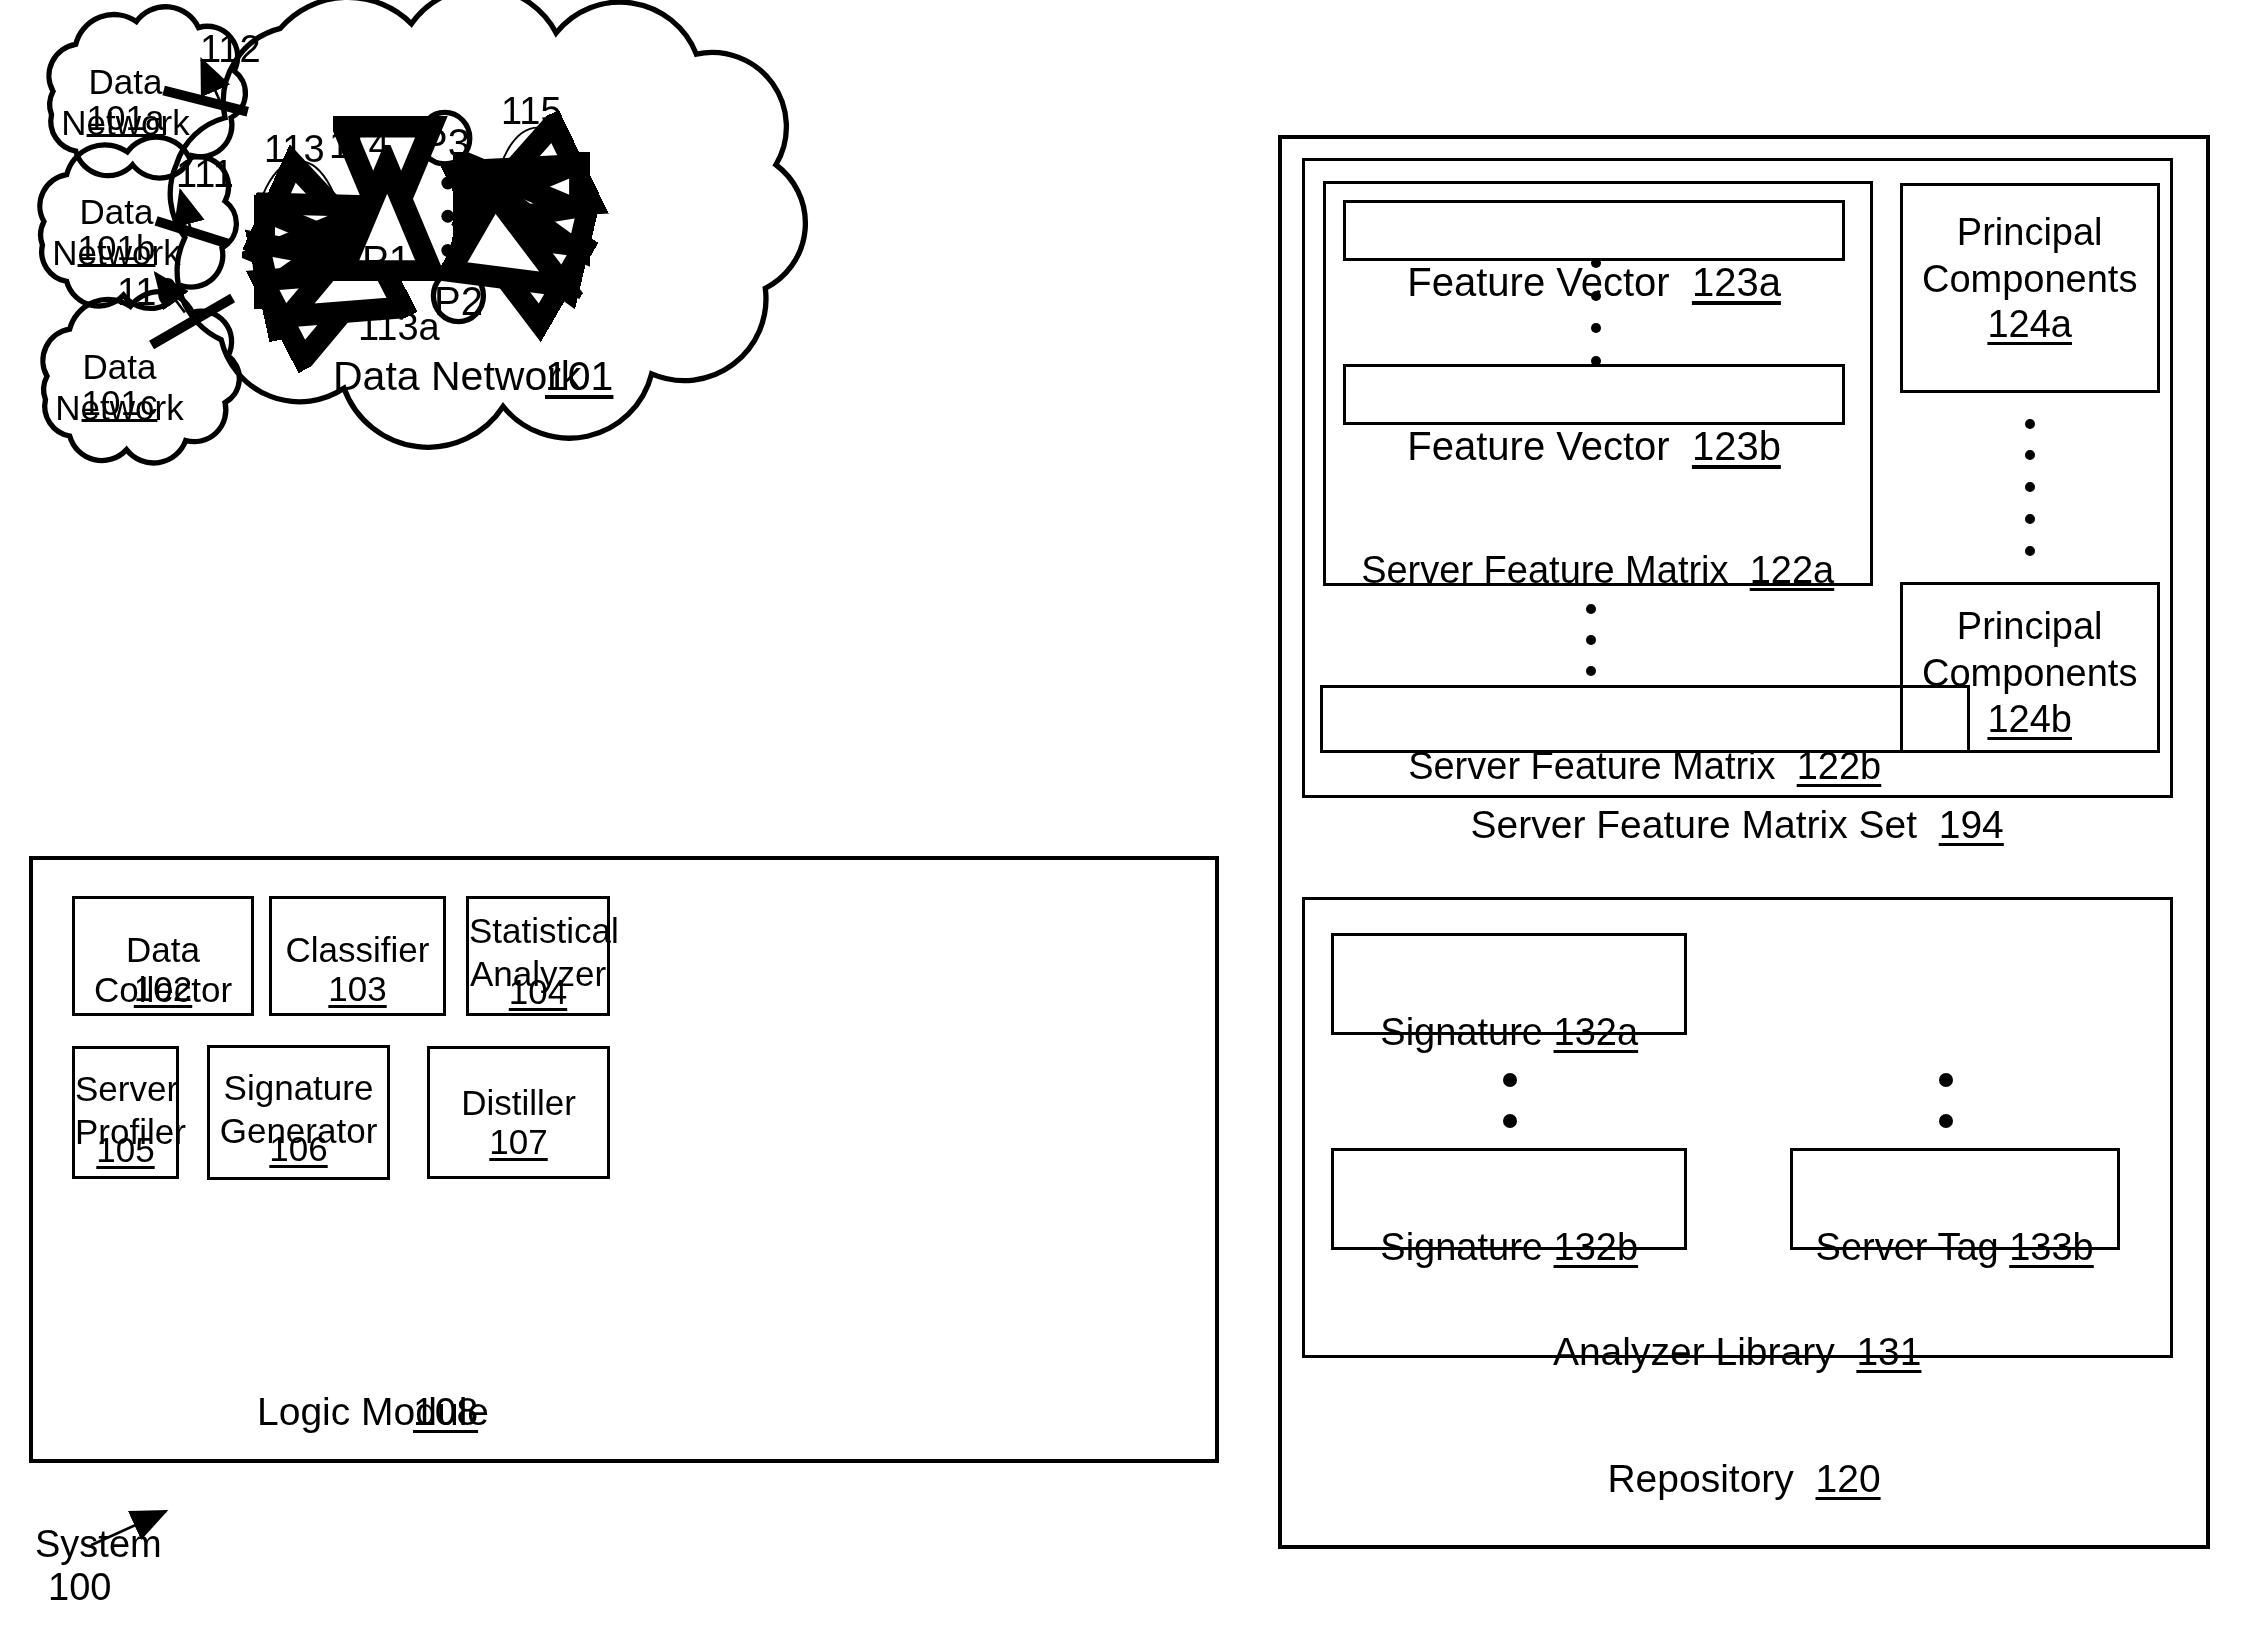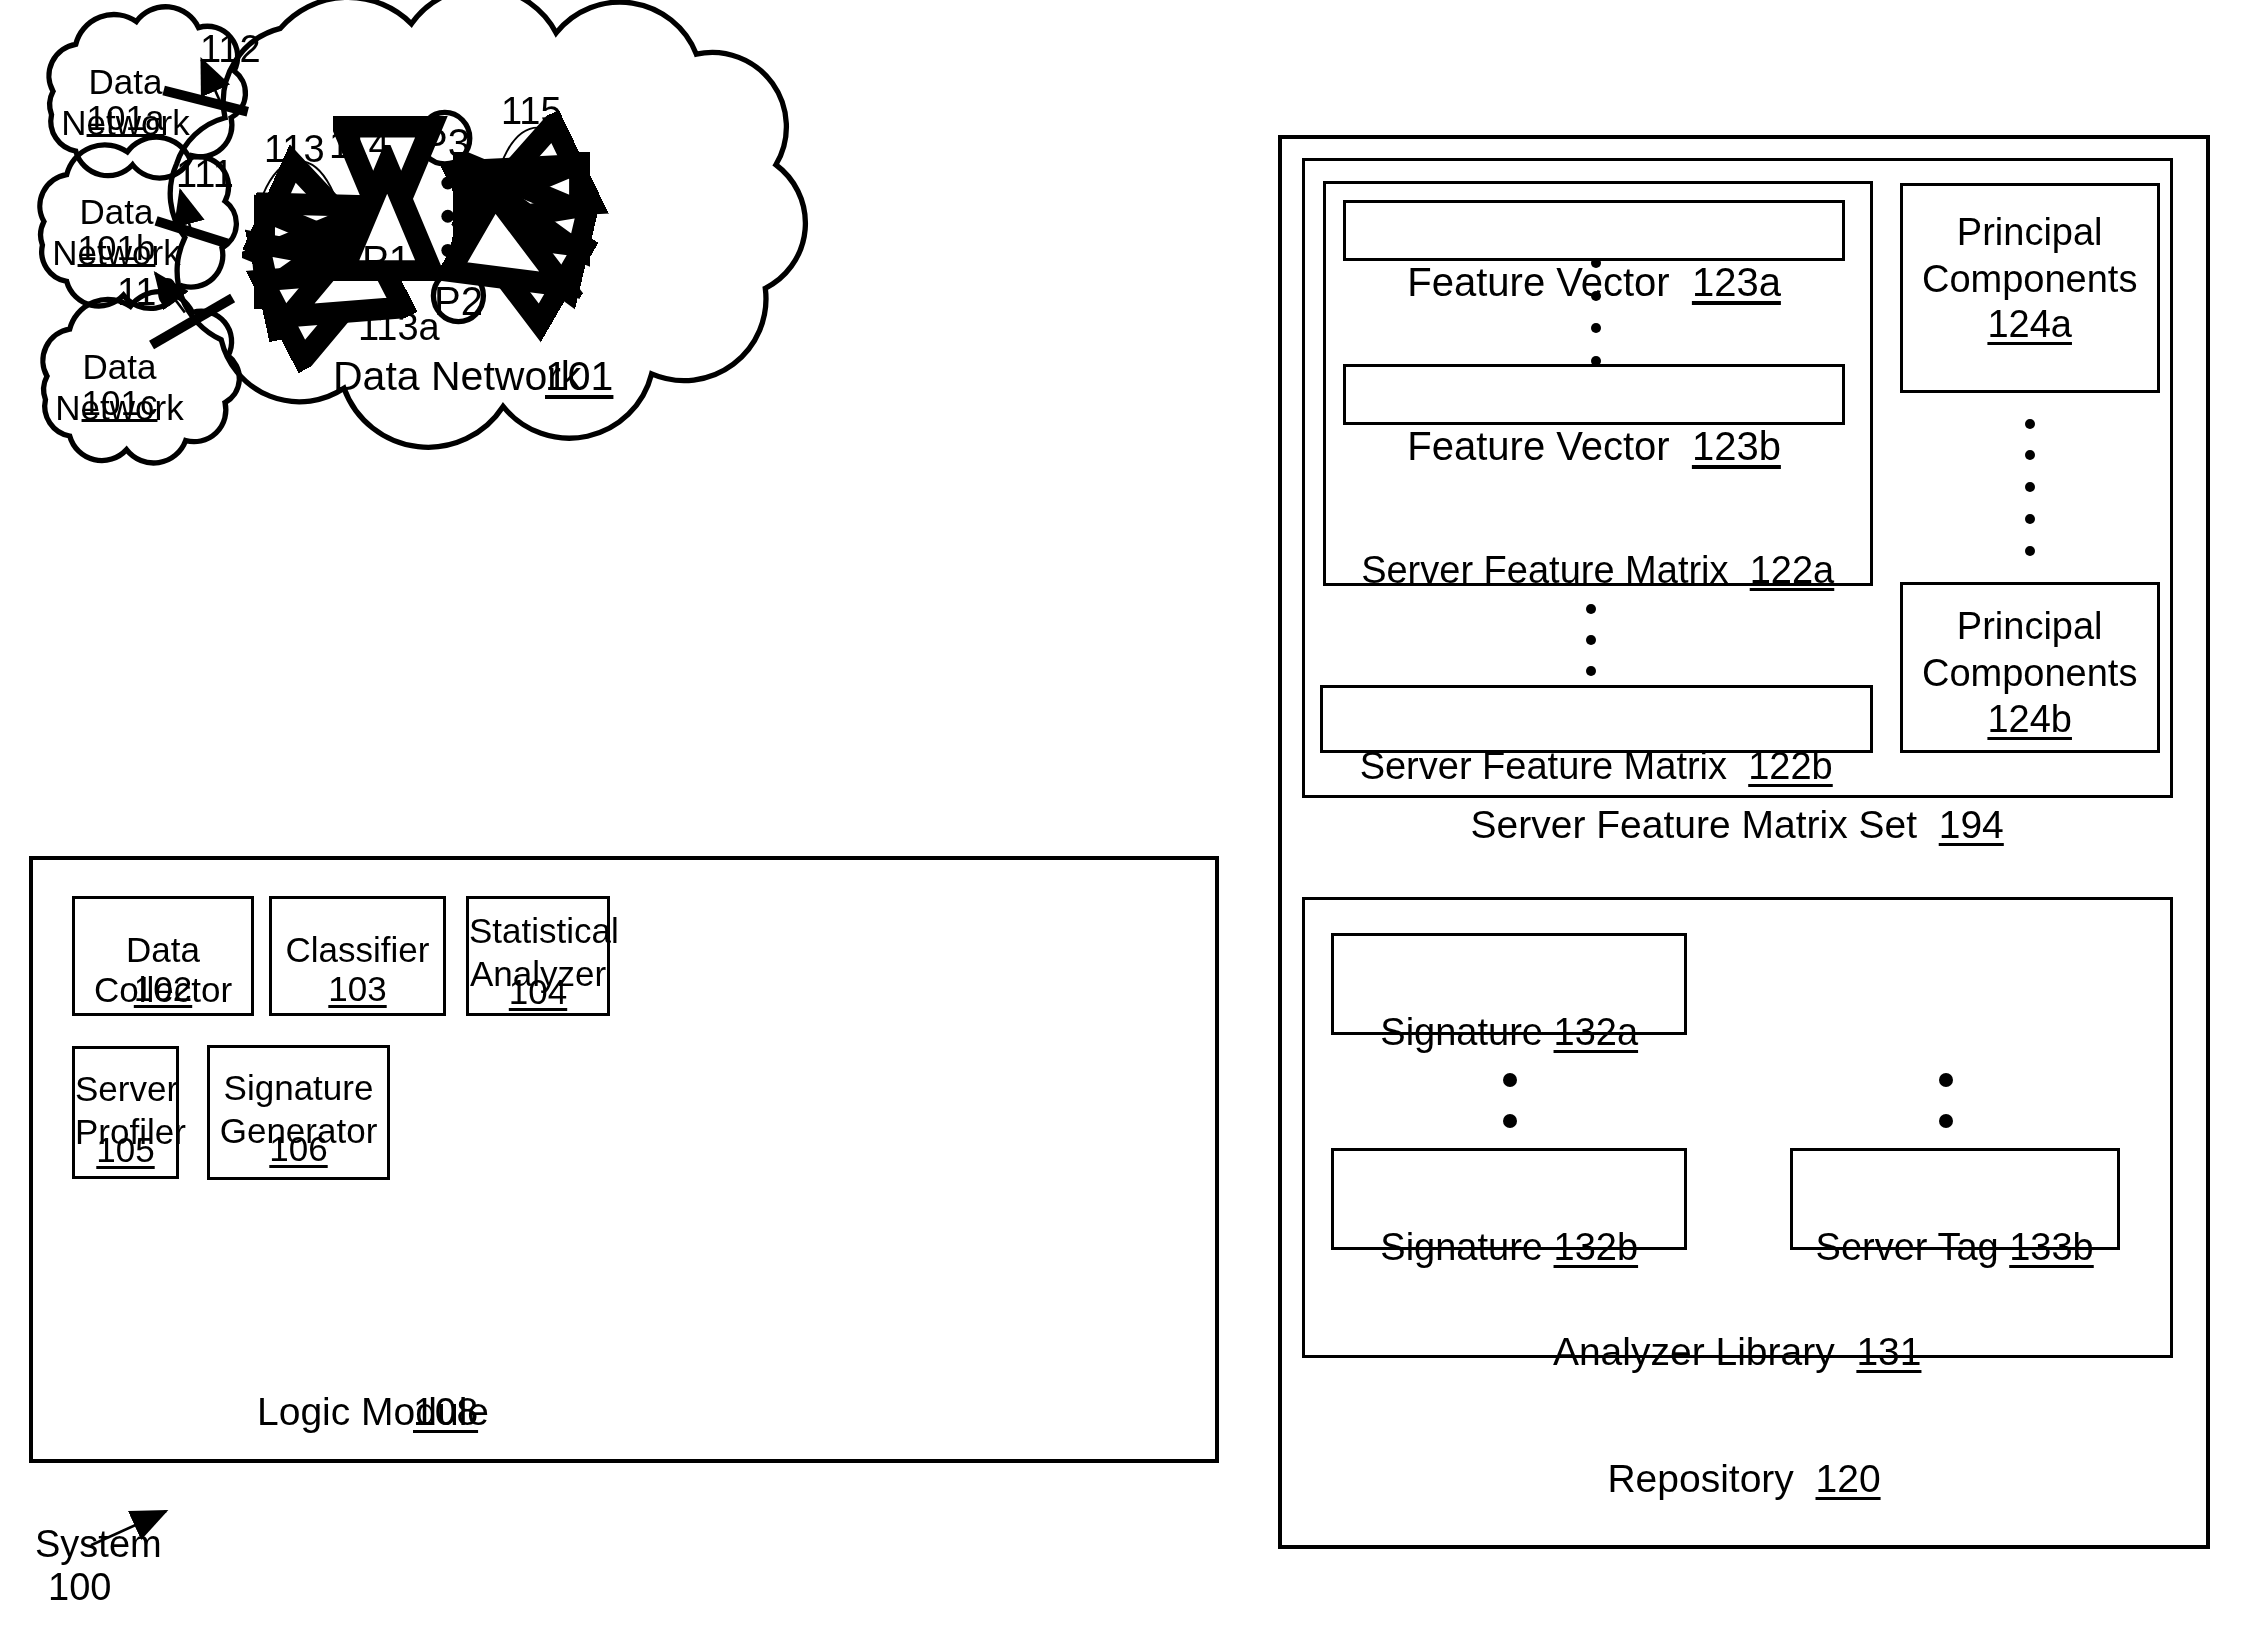--- a/index.html
+++ b/index.html
@@ -245,20 +245,24 @@
 Profiler</div>
       <div class="boxtext f46 u" style="top:81px;">105</div>
     </div>
 
     <div class="box" style="left:174px; top:185px; width:183px; height:135px;">
       <div class="boxtext f46" style="top:19px; line-height:1.22;">Signature
 Generator</div>
       <div class="boxtext f46 u" style="top:81px;">106</div>
     </div>
 
+    <div class="box" style="left:394px; top:186px; width:183px; height:133px;">
+      <div class="boxtext f46" style="top:34px;">Distiller</div>
+      <div class="boxtext f46 u" style="top:73px;">107</div>
+    </div>
 
     <div class="lbl f52" style="left:224px; top:529px;">Logic Module</div>
     <div class="lbl f52 u" style="left:380px; top:529px;">108</div>
   </div>
 
   <div class="box thick" style="left:1278px; top:135px; width:932px; height:1414px;">
 
     <div class="box" style="left:19.7px; top:19px; width:871px; height:640px;">
 
       <div class="box" style="left:18px; top:19.7px; width:550px; height:405px;">
@@ -282,21 +286,21 @@
 
         <div class="boxtext f50" style="top:322px;">
           <span>Server Feature Matrix</span><span>&nbsp;&nbsp;</span><span class="u">122a</span>
         </div>
       </div>
 
       <div class="dot dotv" style="left:281px; top:443px;"></div>
       <div class="dot dotv" style="left:281px; top:474px;"></div>
       <div class="dot dotv" style="left:281px; top:505px;"></div>
 
-      <div class="box" style="left:15px; top:524px; width:553px; height:68px;padding-left:45px;">
+      <div class="box" style="left:15px; top:524px; width:650px; height:68px;padding-left:45px;">
         <div class="boxtext f50" style="top:13.6px;">
           <span>Server Feature Matrix</span><span>&nbsp;&nbsp;</span><span class="u">122b</span>
         </div>
       </div>
 
       <div class="box" style="left:595px; top:22px; width:260px; height:210px;">
         <div class="boxtext f50" style="top:23px; line-height:1.24;">Principal
 Components</div>
         <div class="boxtext f50 u" style="top:117px;">124a</div>
       </div>

